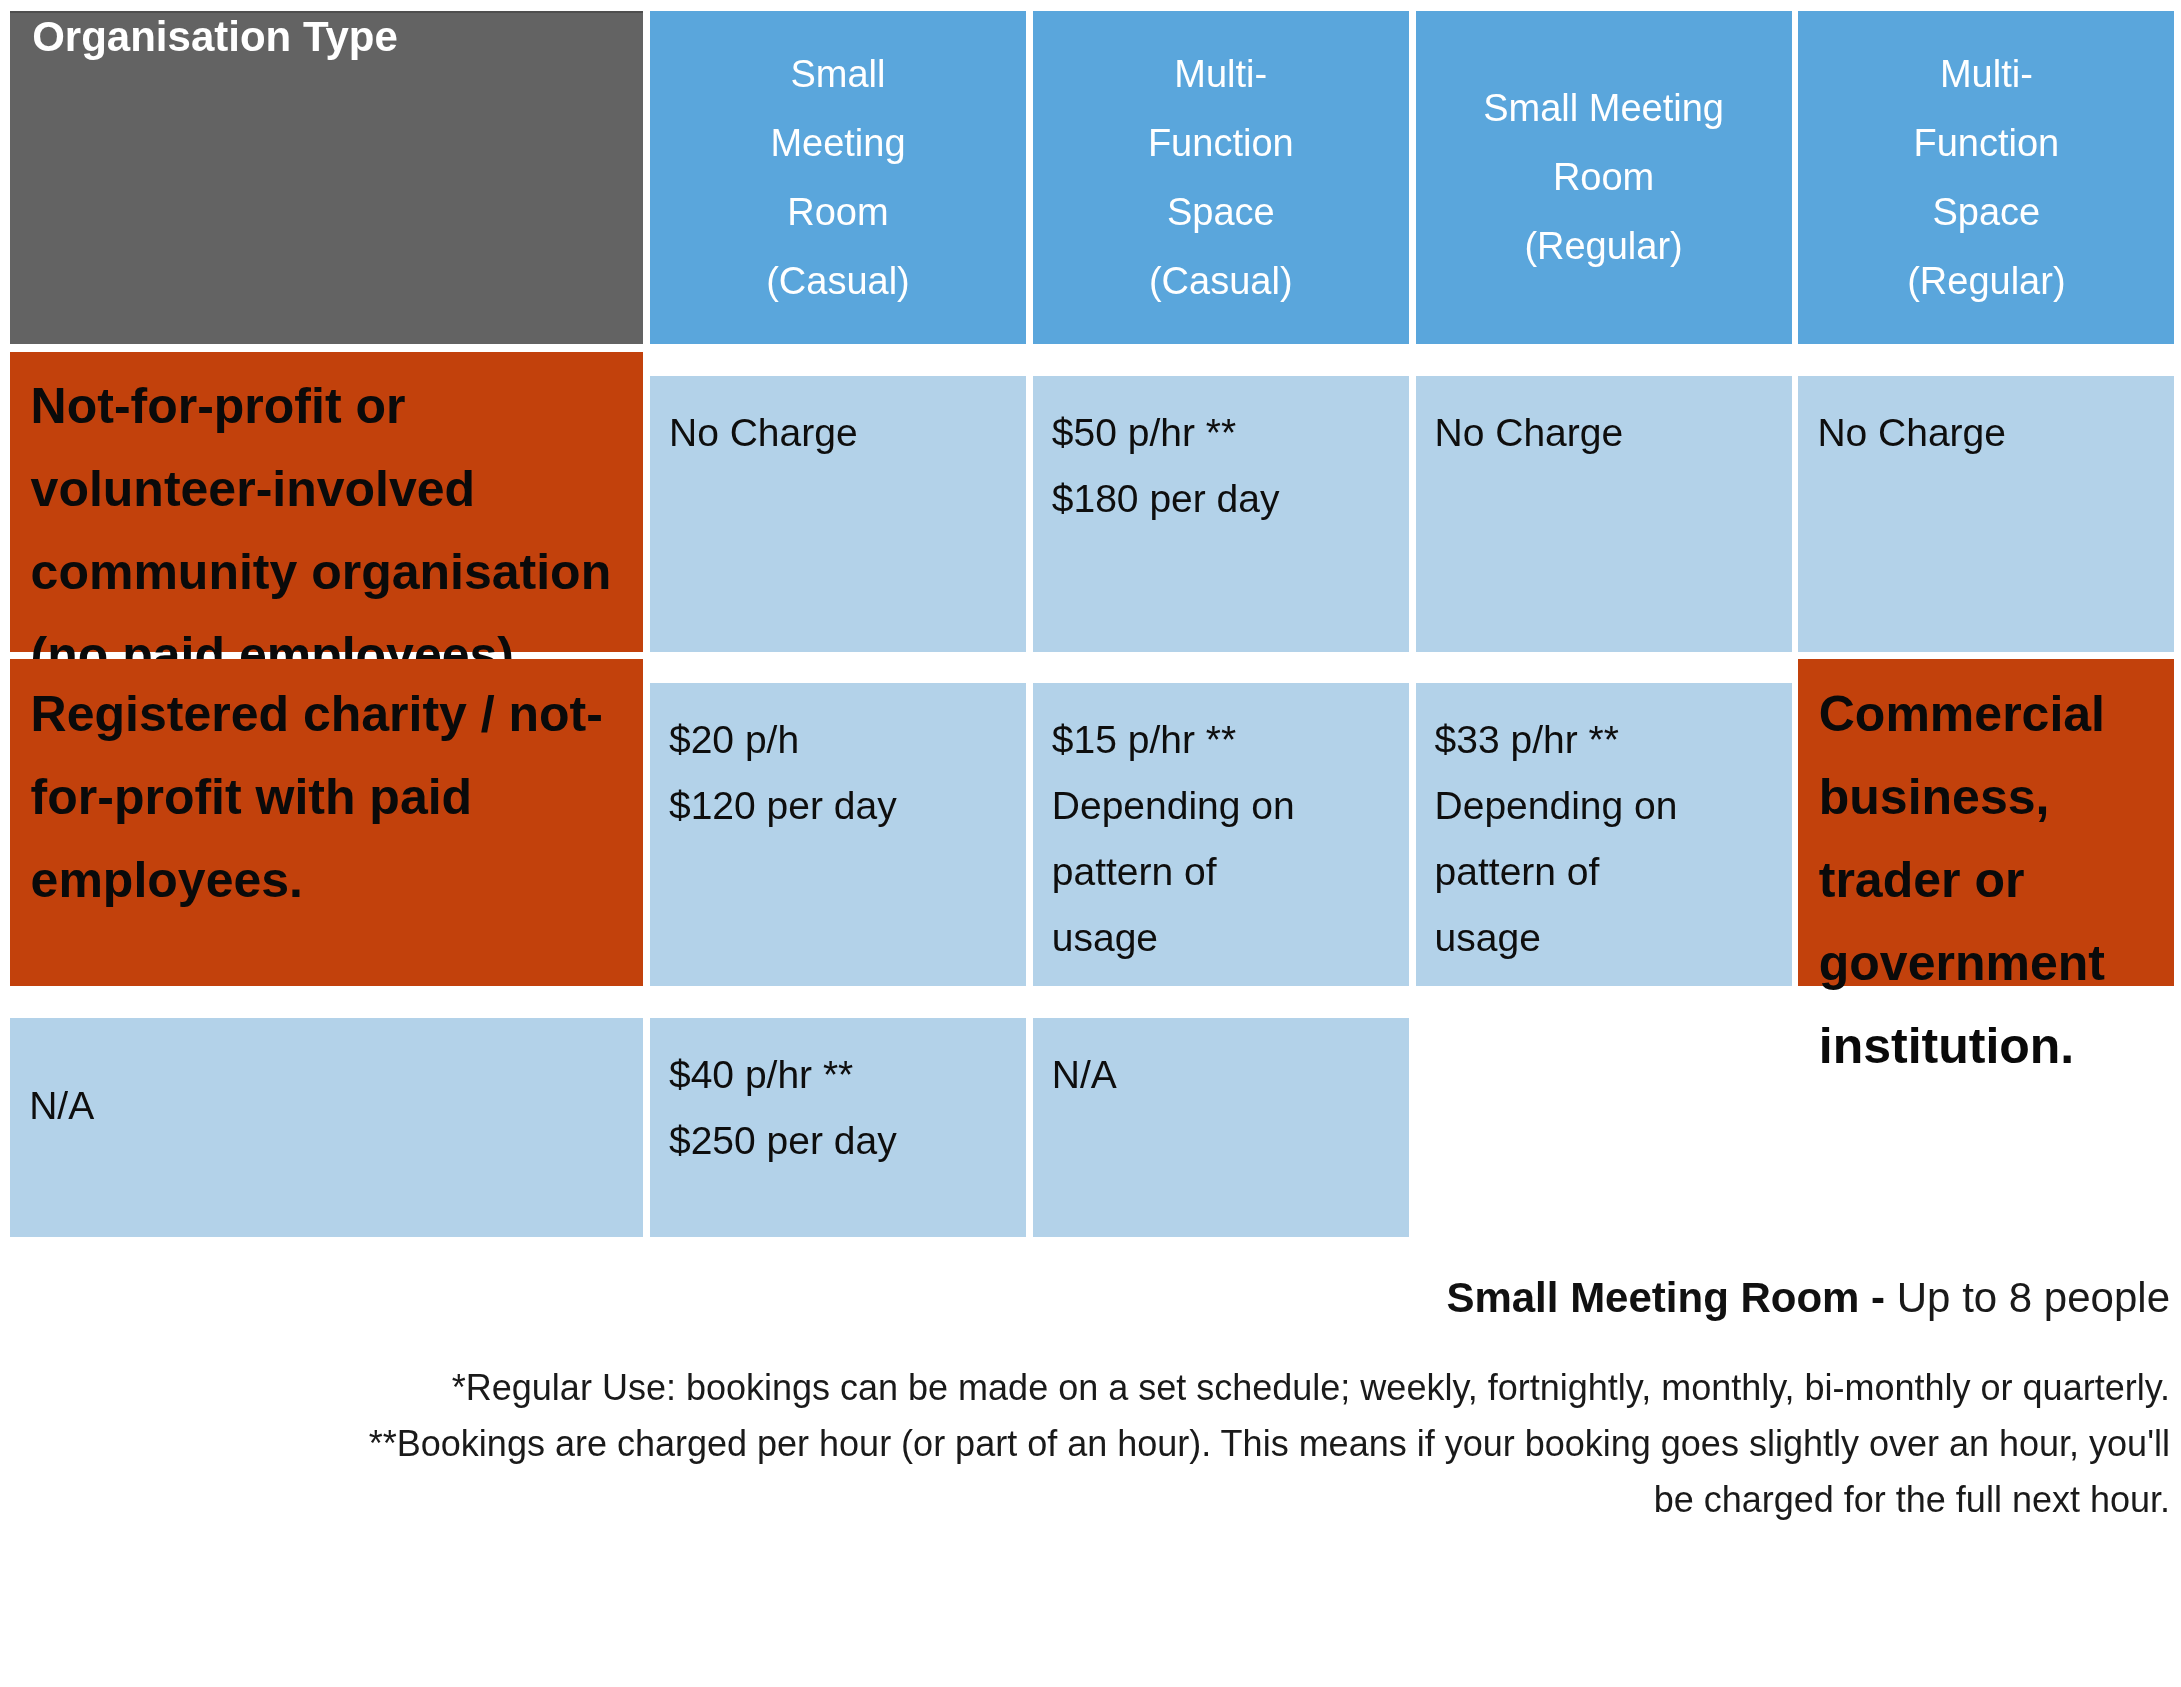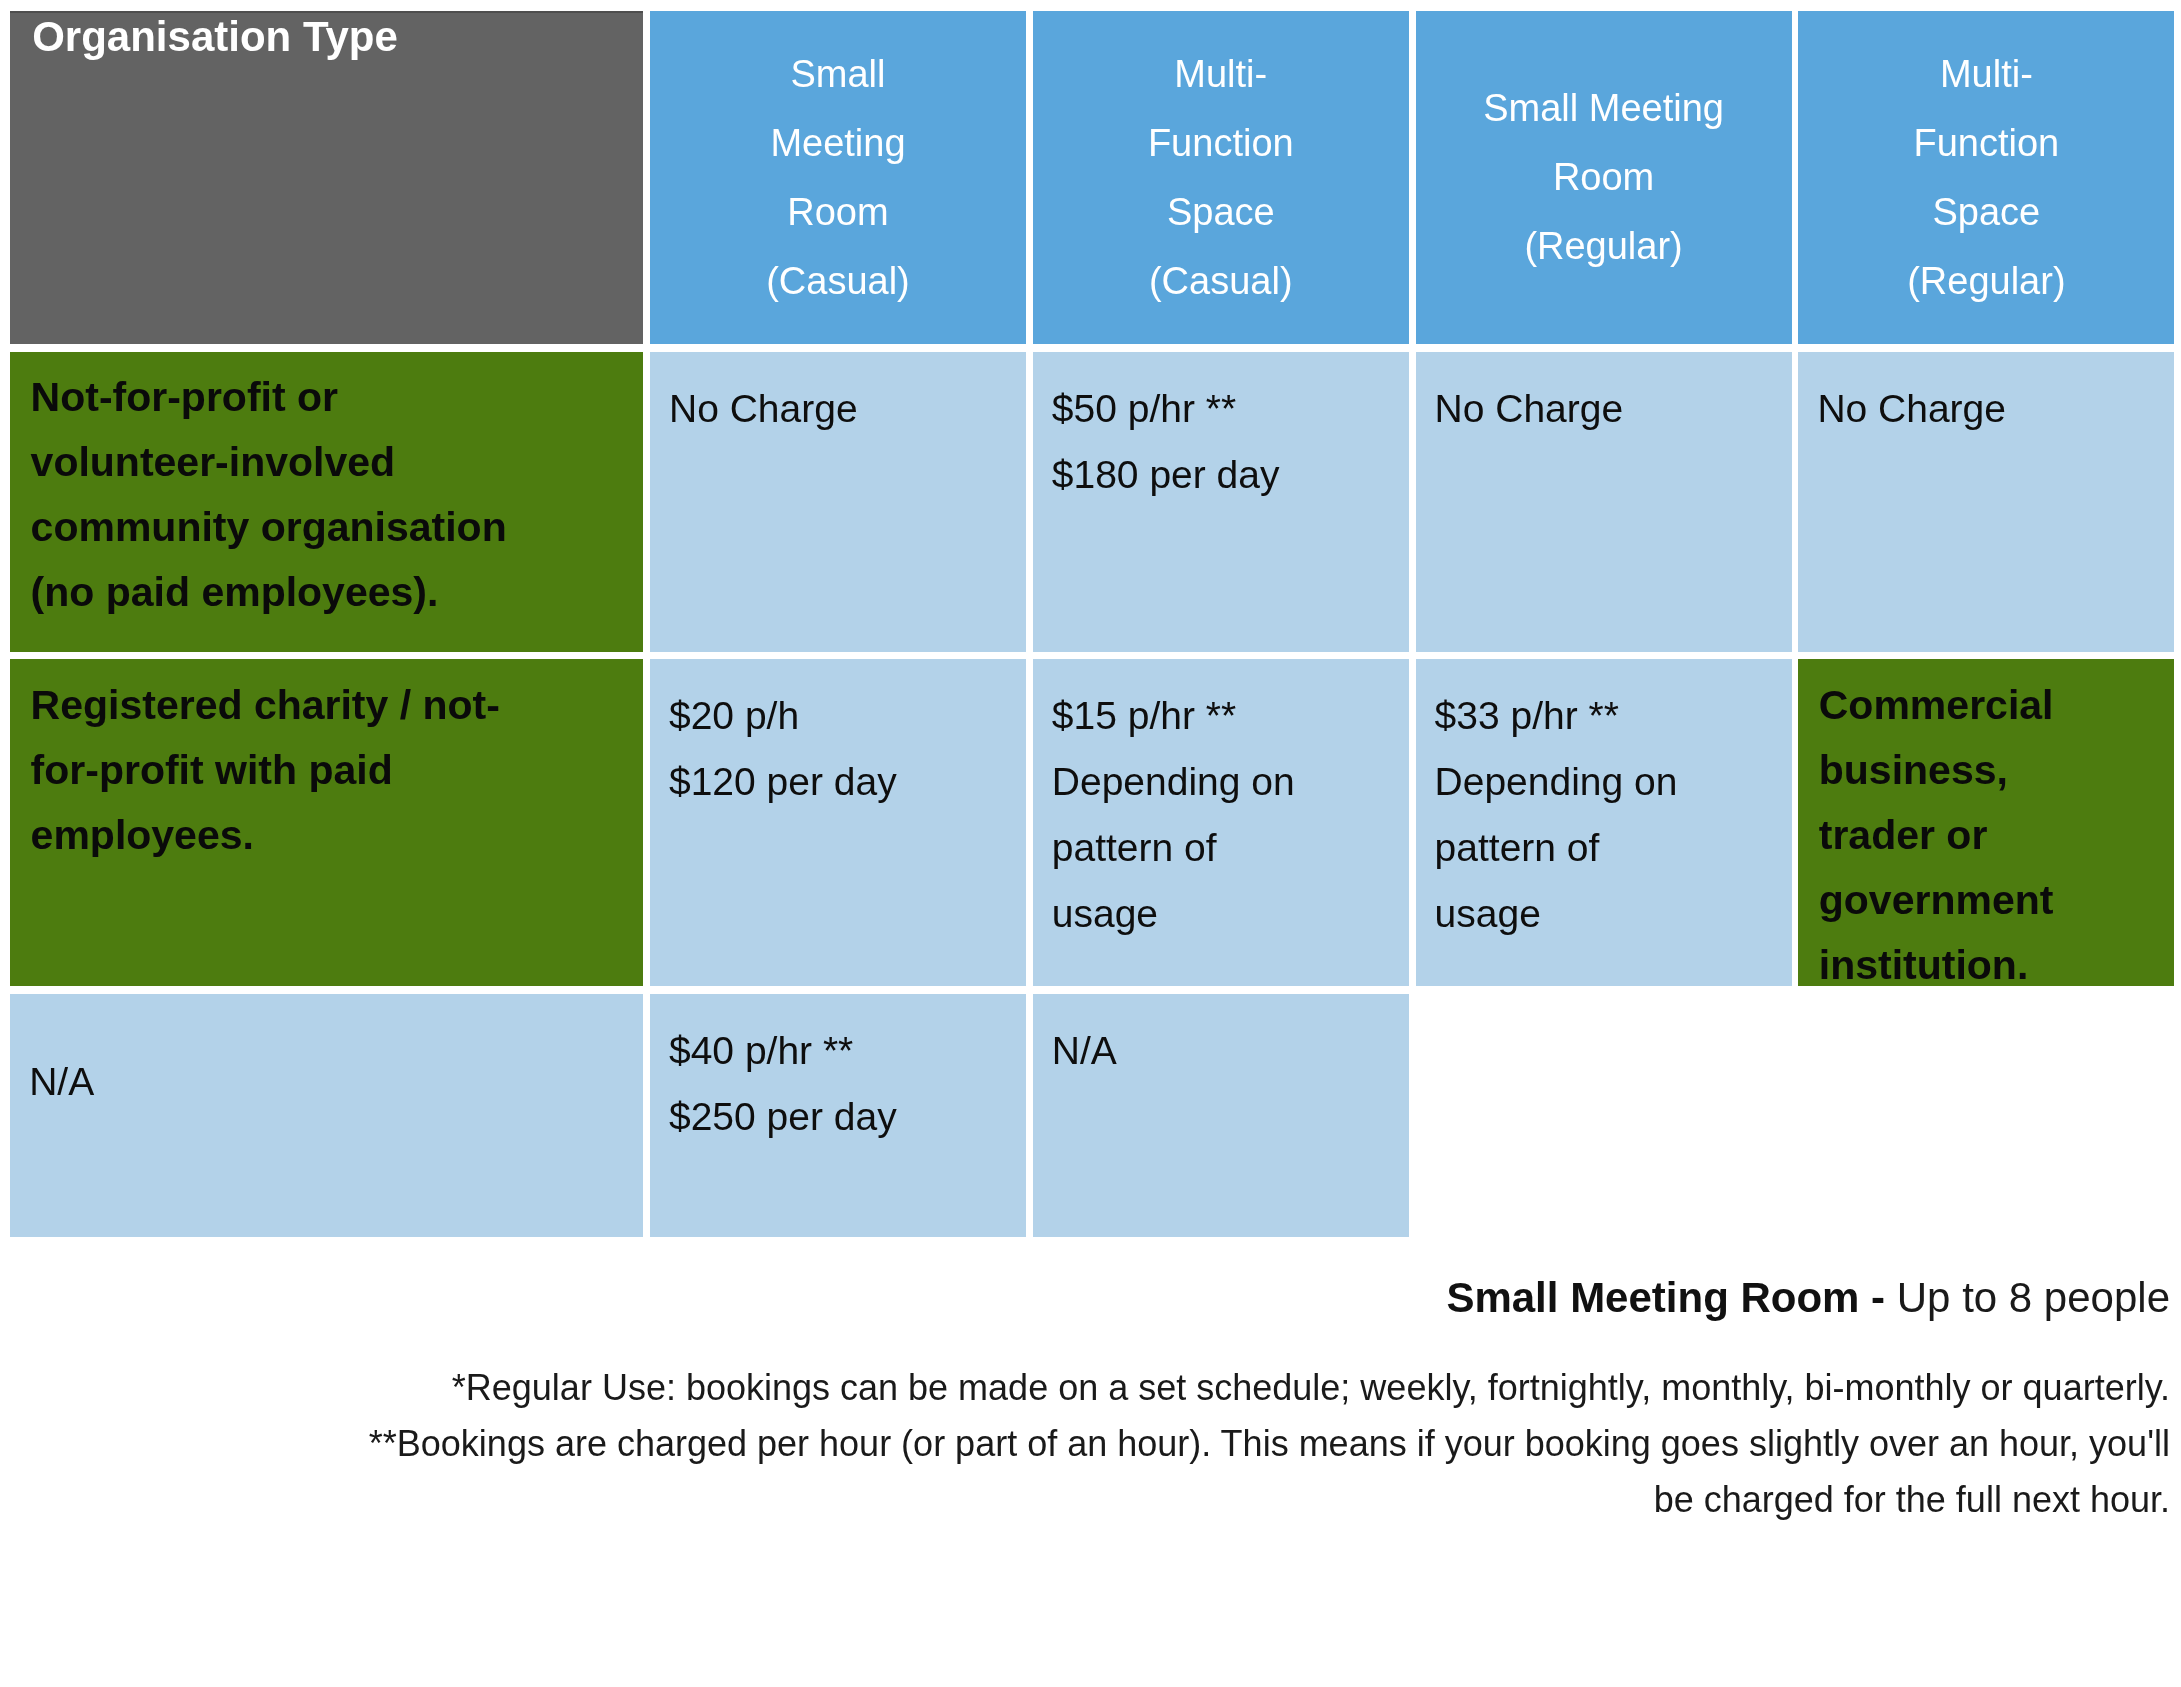--- a/index.html
+++ b/index.html
@@ -39,36 +39,37 @@
     font-size: 38px;
     line-height: 69px;
     display: flex;
     align-items: center;
     justify-content: center;
     text-align: center;
     white-space: pre-line;
   }
 
   .row-label {
-    background: #4d7c0f;
+    background: #c2410c;
     color: #0a0a0a;
-    font-size: 41px;
+    font-size: 50px;
     font-weight: bold;
-    line-height: 65px;
+    line-height: 83px;
     padding: 13.6px 13.6px 0 20.4px;
     white-space: pre-line;
   }
 
   .price-cell {
     background: #b3d2e9;
     color: #0e0e0e;
     font-size: 39px;
     line-height: 66px;
     padding: 24px 13.6px 0 19px;
     white-space: pre-line;
+    margin-top: 24px;
   }
 
   .price-cell.nudge-down { padding-top: 55px; }
 
   .notes-block {
     position: absolute;
     left: 12px; top: 1264px;
     width: 2158px;
     text-align: right;
   }

